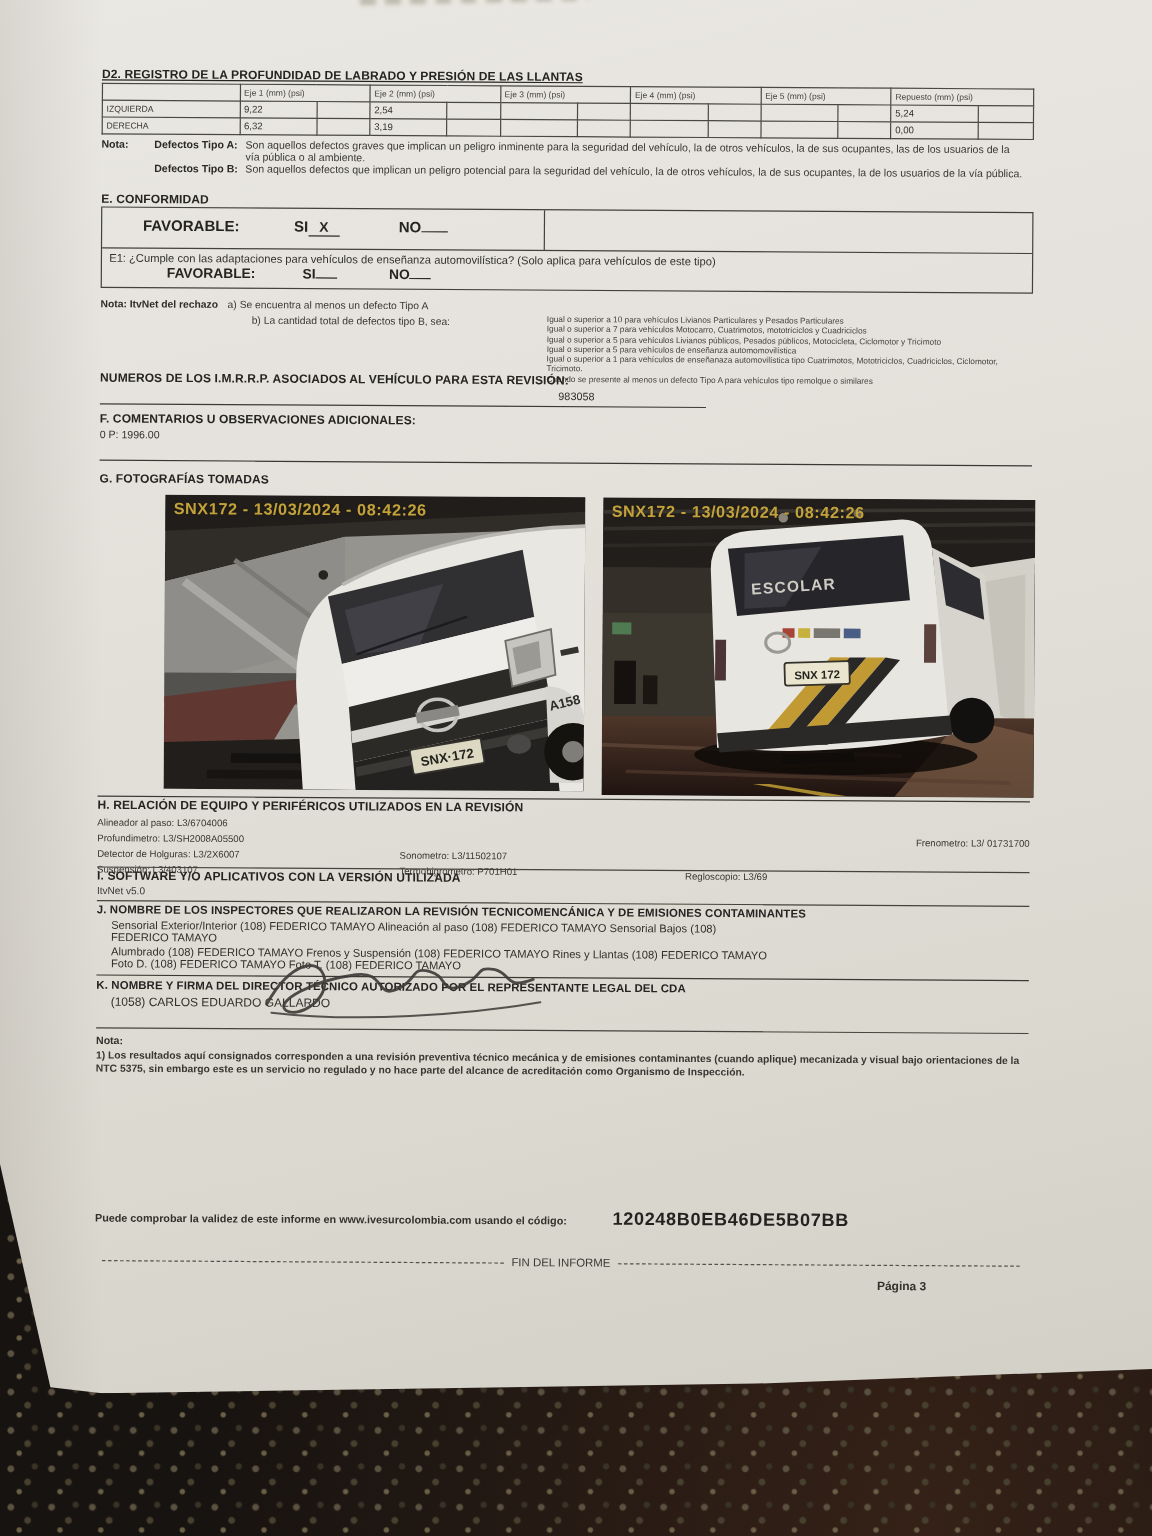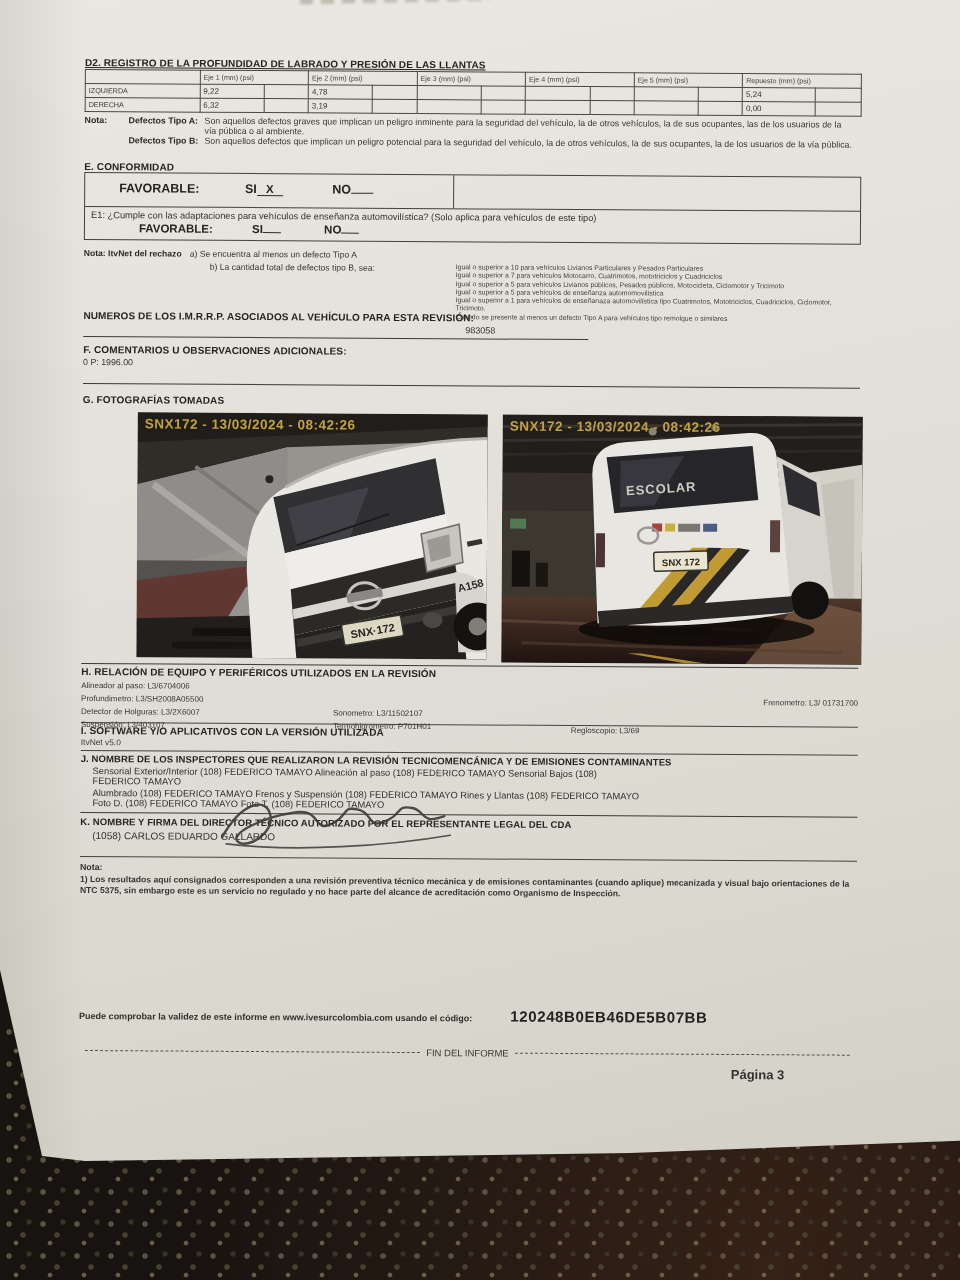--- a/index.html
+++ b/index.html
@@ -72,21 +72,21 @@
   .topline{border-top:1.9px solid #3a3833;width:777px;}
   .thinline{border-top:1.4px solid #45433d;width:777px;}
   .insp{font-size:9.3px;line-height:10.3px;color:#33302b;margin-left:12px;}
   .sig{position:absolute;left:128px;top:-20px;}
   .notaF{font-size:8.6px;font-weight:bold;line-height:11px;color:#383631;width:775px;}
   .validez{display:flex;align-items:baseline;}
   .validez .t{font-size:9px;font-weight:bold;color:#33312c;}
   .validez .c{font-size:15px;font-weight:bold;color:#24221e;margin-left:38px;letter-spacing:.6px;}
   .fin{display:flex;align-items:center;width:777px;font-size:9.5px;color:#3a3833;}
   .fin .dash{flex:1;border-top:1.3px dashed #55534d;margin:0 6px;}
-  .pagina{font-size:13px;font-weight:bold;color:#33312c;margin-left:652px;}
+  .pagina{font-size:10px;font-weight:bold;color:#33312c;margin-left:652px;}
 </style>
 </head>
 <body>
 
 <div class="stage">
   <div class="paper">
     <div class="bleed">
 
       <div class="tx"></div>
     </div>
@@ -119,21 +119,21 @@
             <th colspan="2">Eje 2 (mm) (psi)</th>
             <th colspan="2">Eje 3 (mm) (psi)</th>
             <th colspan="2">Eje 4 (mm) (psi)</th>
             <th colspan="2">Eje 5 (mm) (psi)</th>
             <th colspan="2">Repuesto (mm) (psi)</th>
           </tr>
           <tr>
             <td>IZQUIERDA</td>
             <td class="v">9,22</td>
             <td></td>
-            <td class="v">4,78</td>
+            <td class="v">2,54</td>
             <td></td>
             <td class="v"></td>
             <td></td>
             <td class="v"></td>
             <td></td>
             <td class="v"></td>
             <td></td>
             <td class="v">5,24</td>
             <td></td>
           </tr>

